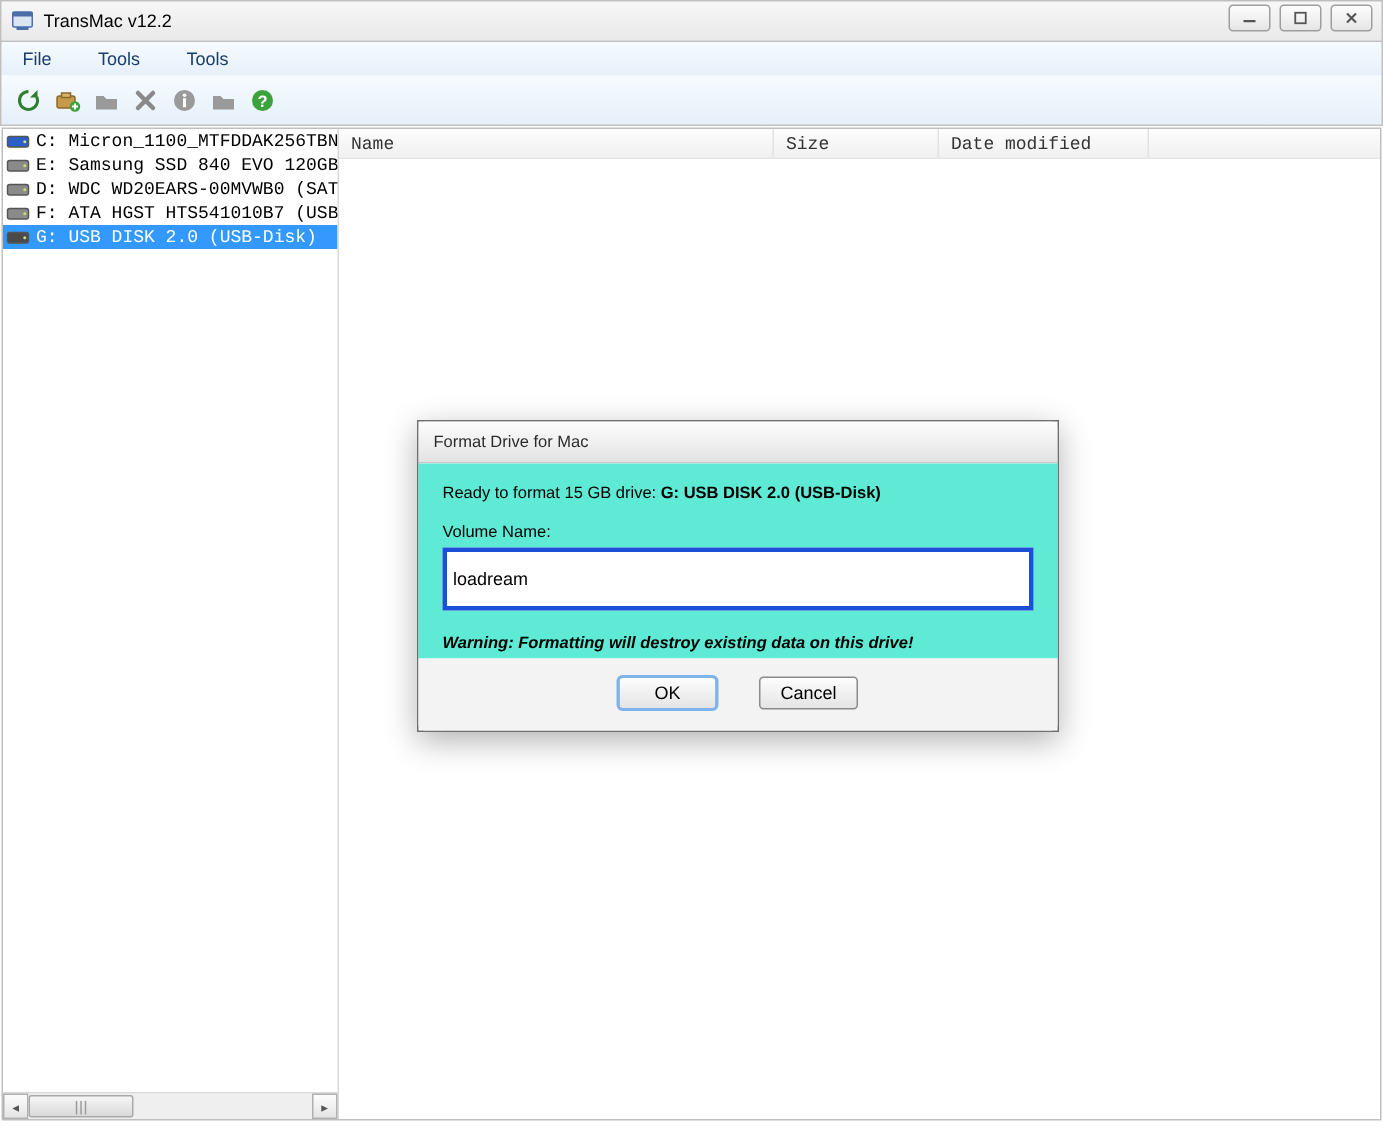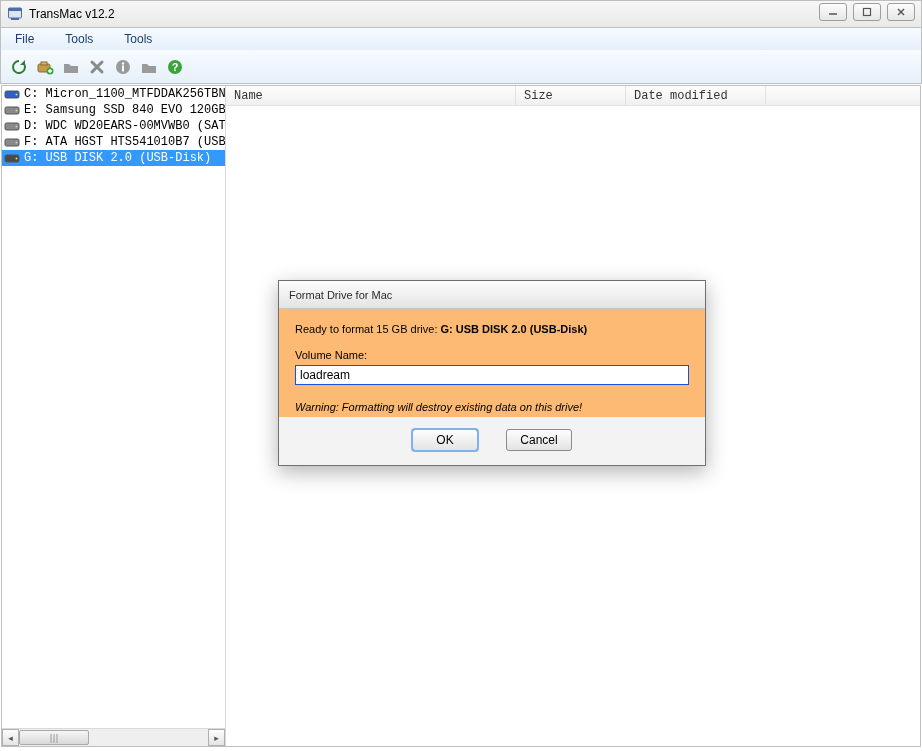--- a/index.html
+++ b/index.html
@@ -153,35 +153,35 @@
     height: 28px;
     border-bottom: 1px solid #c7c7c7;
     background: linear-gradient(#fdfdfd,#e3e3e3);
     border-radius: 4px 4px 0 0;
     display:flex; align-items:center;
     padding: 0 10px;
     color: #2b2b2b;
   }
   .dialog-body {
     padding: 14px 16px 4px;
-    background: #fdba74;
+    background: #5eead4;
   }
   .dialog-body .ready-line { margin-bottom: 14px; }
   .ready-line b { font-weight: bold; }
   .vol-label { margin-bottom: 4px; }
   .vol-input {
     width: 100%;
     height: 20px;
-    border: 1px solid #1d4ed8;
+    border: 3px solid #1d4ed8;
     background: #fff;
-    padding: 0 4px;
+    padding: 18px 4px;
     font-size: 12px;
     font-family: Tahoma, sans-serif;
   }
-  .warning-line { margin-top: 16px; font-style: italic; font-weight: normal; }
+  .warning-line { margin-top: 16px; font-style: italic; font-weight: bold; }
   .dialog-buttons {
     padding: 12px 16px 14px;
     background: #f3f3f3;
     display:flex; justify-content:center; gap: 28px;
     border-radius: 0 0 4px 4px;
   }
   .dlg-btn {
     min-width: 66px; height: 22px;
     border: 1px solid #8a8a8a;
     border-radius: 3px;

